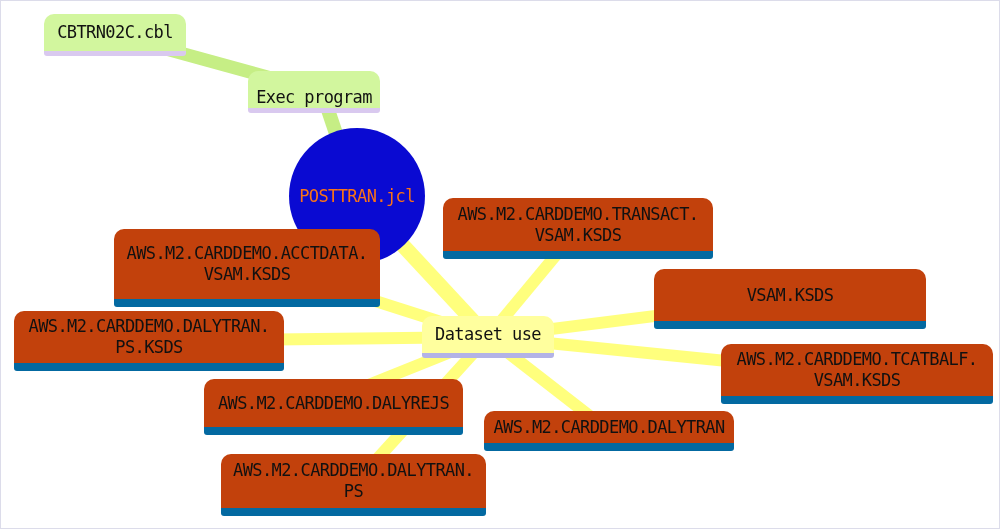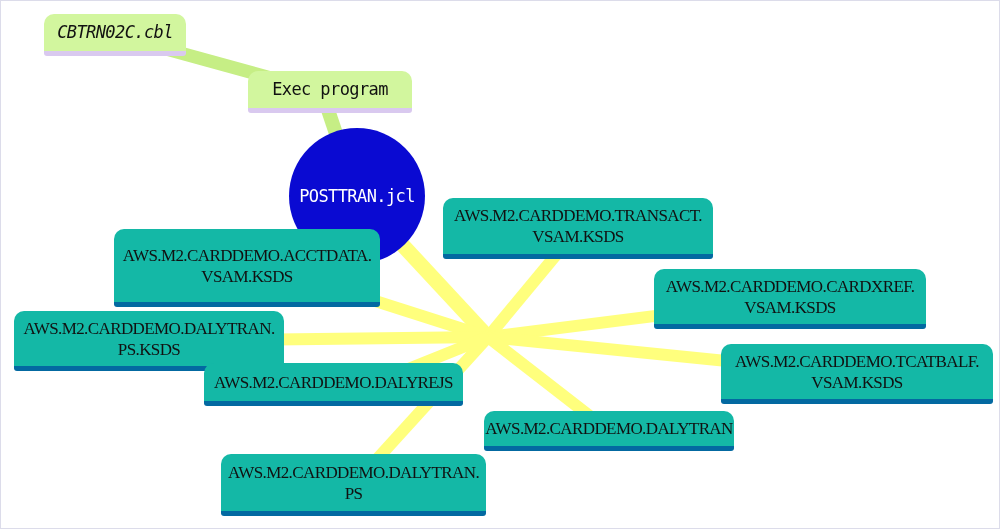--- a/index.html
+++ b/index.html
@@ -27,38 +27,37 @@
     text-align: center;
     box-sizing: border-box;
     font-size: 17px;
     line-height: 21px;
     letter-spacing: -0.6px;
     color: #111111;
     white-space: nowrap;
     cursor: pointer;
   }
   .node.yellow {
-    background: #14b8a6;
-    border-bottom: 5px solid #0369a1;
+    background: #c2410c;
+    border-bottom: 8px solid #0369a1;
     border-radius: 10px 10px 3px 3px;
-    font-family: Liberation Serif, serif;
   }
   .node.hub {
     background: #ffff9e;
     border-bottom: 5px solid #b3b3e6;
     border-radius: 10px 10px 3px 3px;
   }
   .node.green {
     background: #d2f69e;
     border-bottom: 5px solid #d9c9ef;
     border-radius: 10px 10px 3px 3px;
   }
   .node.circle {
     background: #0a0ad2;
-    color: #ffffff;
+    color: #f97316;
     border-radius: 50%;
     border: none;
   }
   .node-line { display: block; }
 </style>
 </head>
 <body>
 
 <div class="stage">
   <svg class="edges" width="1000" height="529" viewBox="0 0 1000 529" xmlns="http://www.w3.org/2000/svg">
@@ -68,50 +67,52 @@
       <line x1="487" y1="336" x2="246" y2="259" stroke="#ffff7d" stroke-width="12"></line>
       <line x1="487" y1="336" x2="577" y2="227.5" stroke="#ffff7d" stroke-width="12"></line>
       <line x1="487" y1="336" x2="789" y2="298" stroke="#ffff7d" stroke-width="12"></line>
       <line x1="487" y1="336" x2="148" y2="340" stroke="#ffff7d" stroke-width="12"></line>
       <line x1="487" y1="336" x2="856" y2="373" stroke="#ffff7d" stroke-width="12"></line>
       <line x1="487" y1="336" x2="332.5" y2="398" stroke="#ffff7d" stroke-width="12"></line>
       <line x1="487" y1="336" x2="608" y2="430" stroke="#ffff7d" stroke-width="12"></line>
       <line x1="487" y1="336" x2="352.5" y2="484" stroke="#ffff7d" stroke-width="12"></line>
     </svg>
 
-<div class="node green" style="left: 43px; top: 13px; width: 142px; height: 42px; font-style: italic;">
+<div class="node green" style="left: 43px; top: 13px; width: 142px; height: 42px;">
       <span class="node-line">CBTRN02C.cbl</span>
     </div>
-    <div class="node green" style="left: 247px; top: 70px; width: 164px; height: 42px;">
+    <div class="node green" style="left: 247px; top: 70px; width: 132px; height: 42px; justify-content: flex-end;">
       <span class="node-line">Exec program</span>
     </div>
     <div class="node circle" style="left: 288px; top: 127px; width: 136px; height: 136px;">
       <span class="node-line">POSTTRAN.jcl</span>
     </div>
     <div class="node yellow" style="left: 113px; top: 228px; width: 266px; height: 78px;">
       <span class="node-line">AWS.M2.CARDDEMO.ACCTDATA.</span>
       <span class="node-line">VSAM.KSDS</span>
     </div>
     <div class="node yellow" style="left: 442px; top: 197px; width: 270px; height: 61px;">
       <span class="node-line">AWS.M2.CARDDEMO.TRANSACT.</span>
       <span class="node-line">VSAM.KSDS</span>
     </div>
     <div class="node yellow" style="left: 653px; top: 268px; width: 272px; height: 60px;">
-      <span class="node-line">AWS.M2.CARDDEMO.CARDXREF.</span>
       <span class="node-line">VSAM.KSDS</span>
     </div>
     <div class="node yellow" style="left: 13px; top: 310px; width: 270px; height: 60px;">
       <span class="node-line">AWS.M2.CARDDEMO.DALYTRAN.</span>
       <span class="node-line">PS.KSDS</span>
     </div>
+    <div class="node hub" style="left: 421px; top: 315px; width: 132px; height: 42px;">
+      <span class="node-line">Dataset use</span>
+    </div>
     <div class="node yellow" style="left: 720px; top: 343px; width: 272px; height: 60px; justify-content: center;">
       <span class="node-line">AWS.M2.CARDDEMO.TCATBALF.</span>
       <span class="node-line">VSAM.KSDS</span>
     </div>
-    <div class="node yellow" style="left: 203px; top: 362px; width: 259px; height: 43px;">
+    <div class="node yellow" style="left: 203px; top: 378px; width: 259px; height: 56px;">
       <span class="node-line">AWS.M2.CARDDEMO.DALYREJS</span>
     </div>
     <div class="node yellow" style="left: 483px; top: 410px; width: 250px; height: 40px;">
       <span class="node-line">AWS.M2.CARDDEMO.DALYTRAN</span>
     </div>
     <div class="node yellow" style="left: 220px; top: 453px; width: 265px; height: 62px;">
       <span class="node-line">AWS.M2.CARDDEMO.DALYTRAN.</span>
       <span class="node-line">PS</span>
     </div>
   </div>

